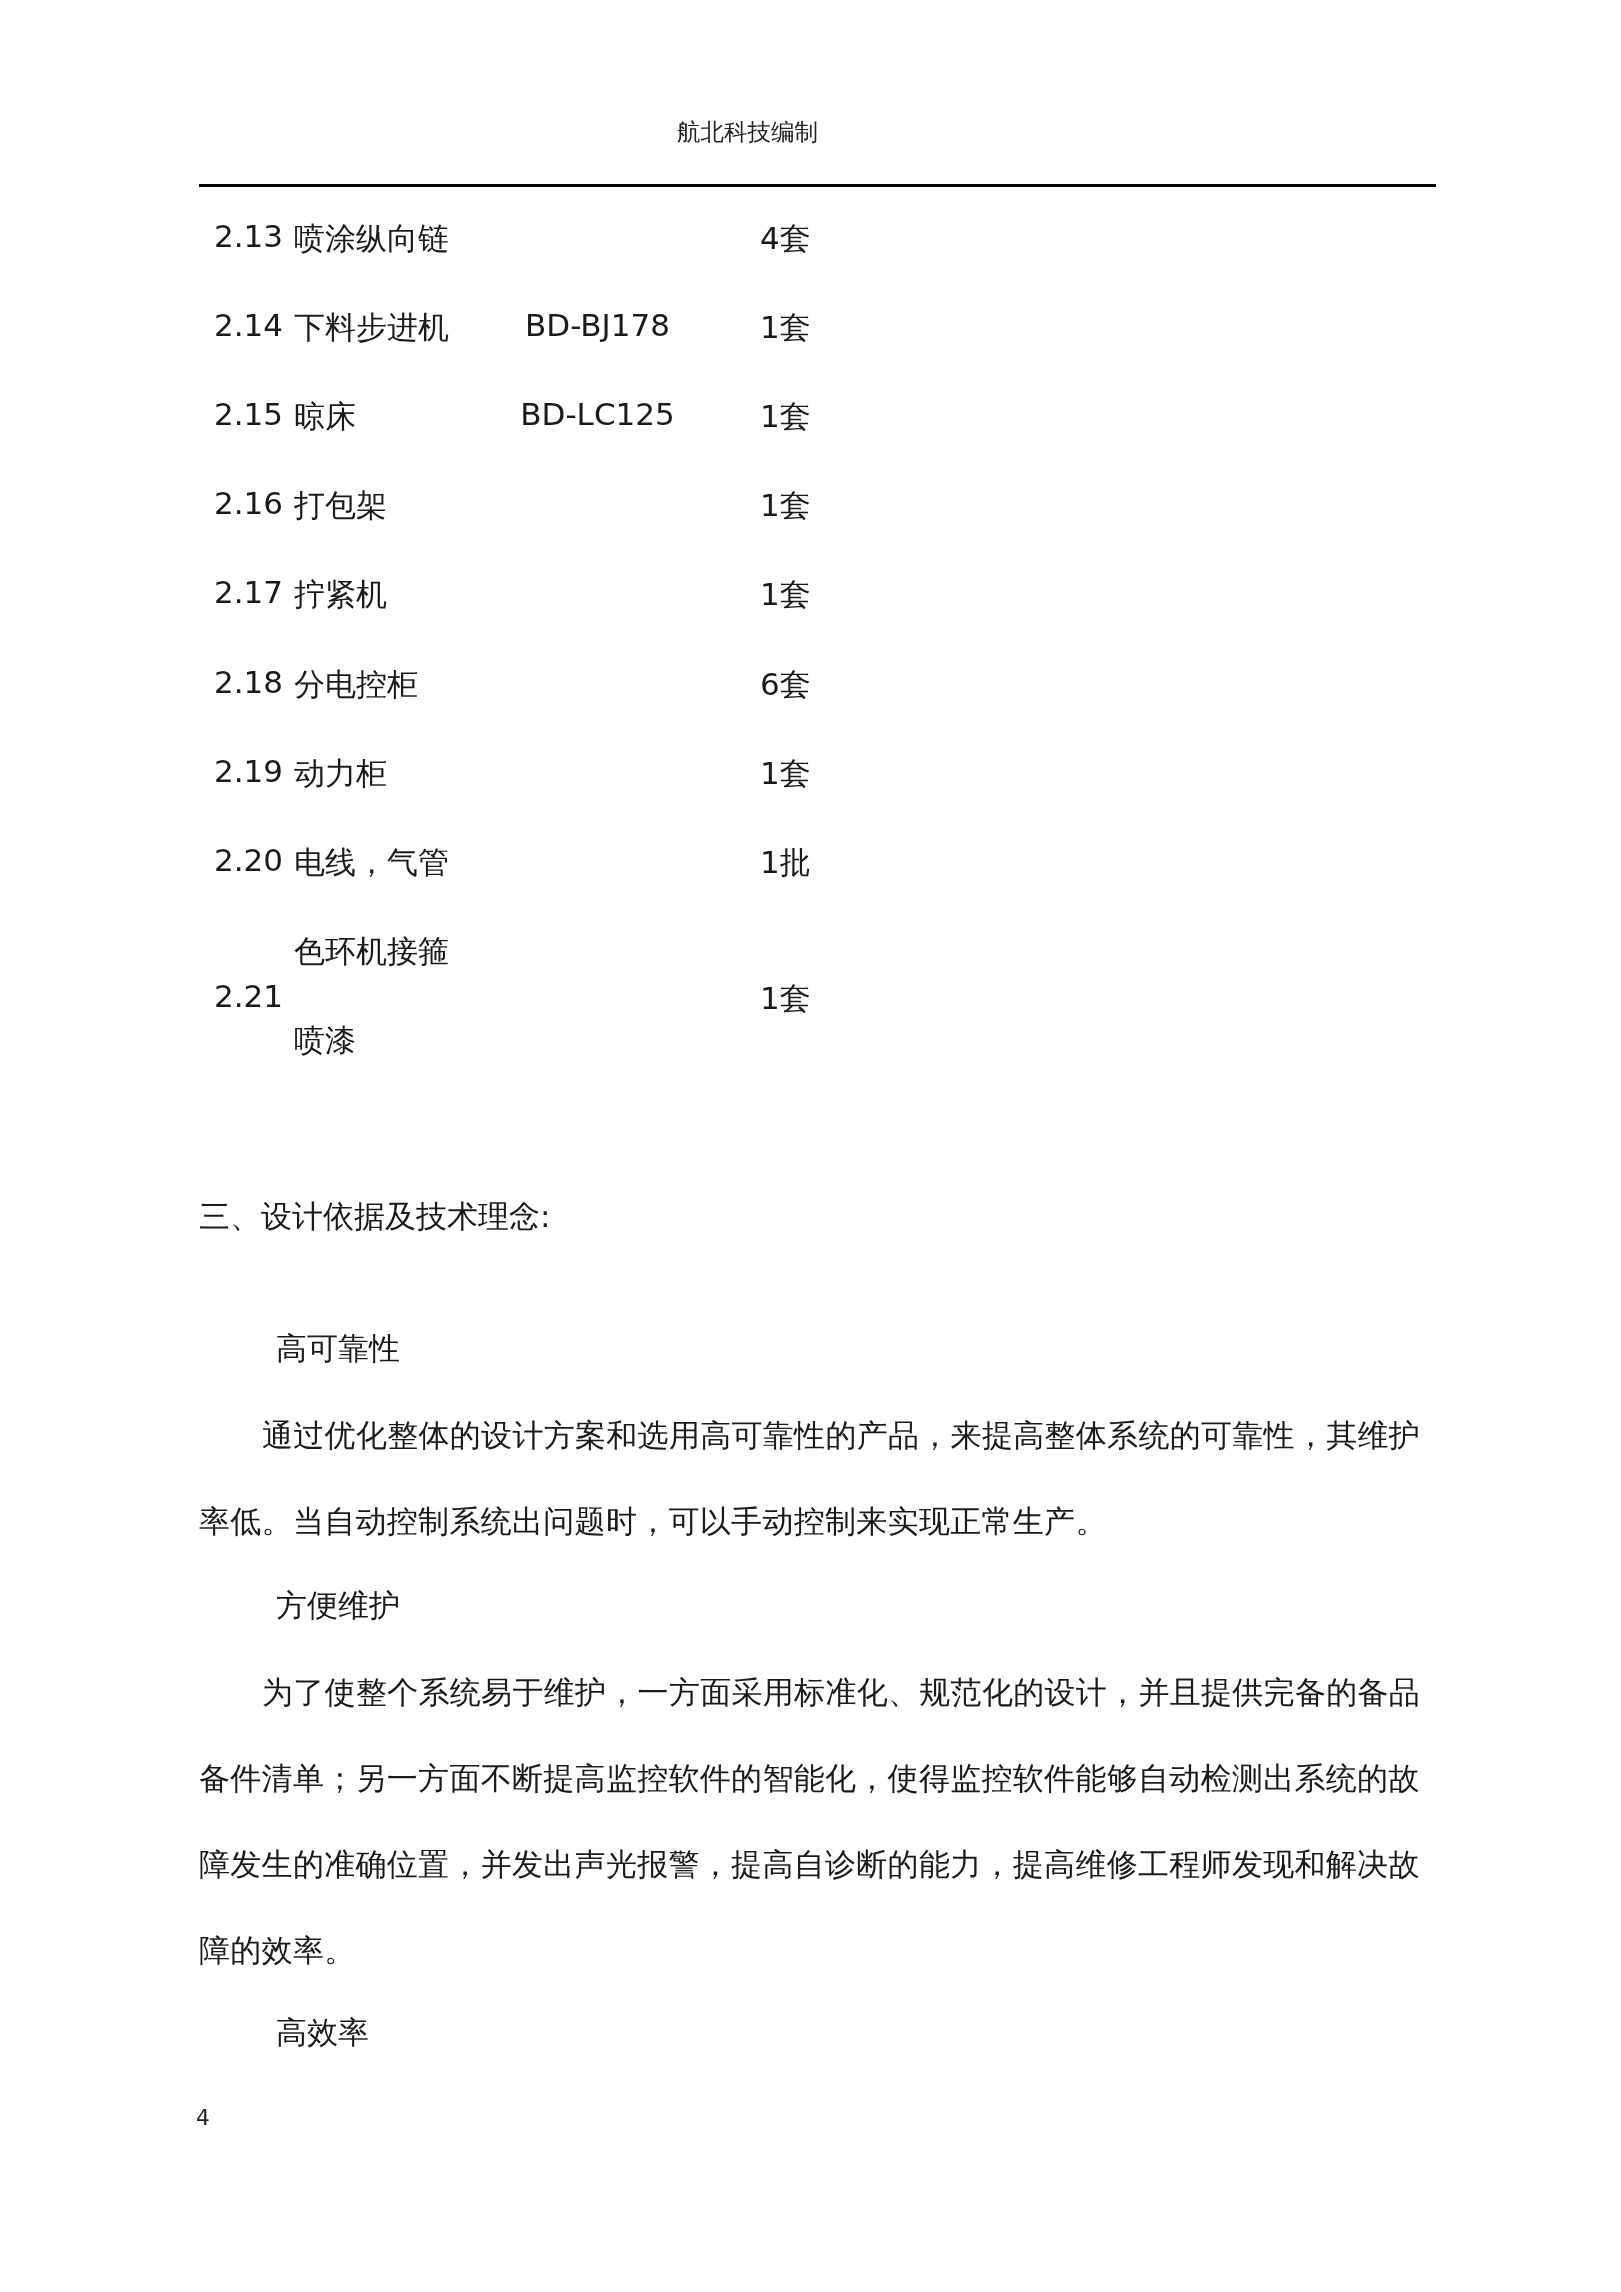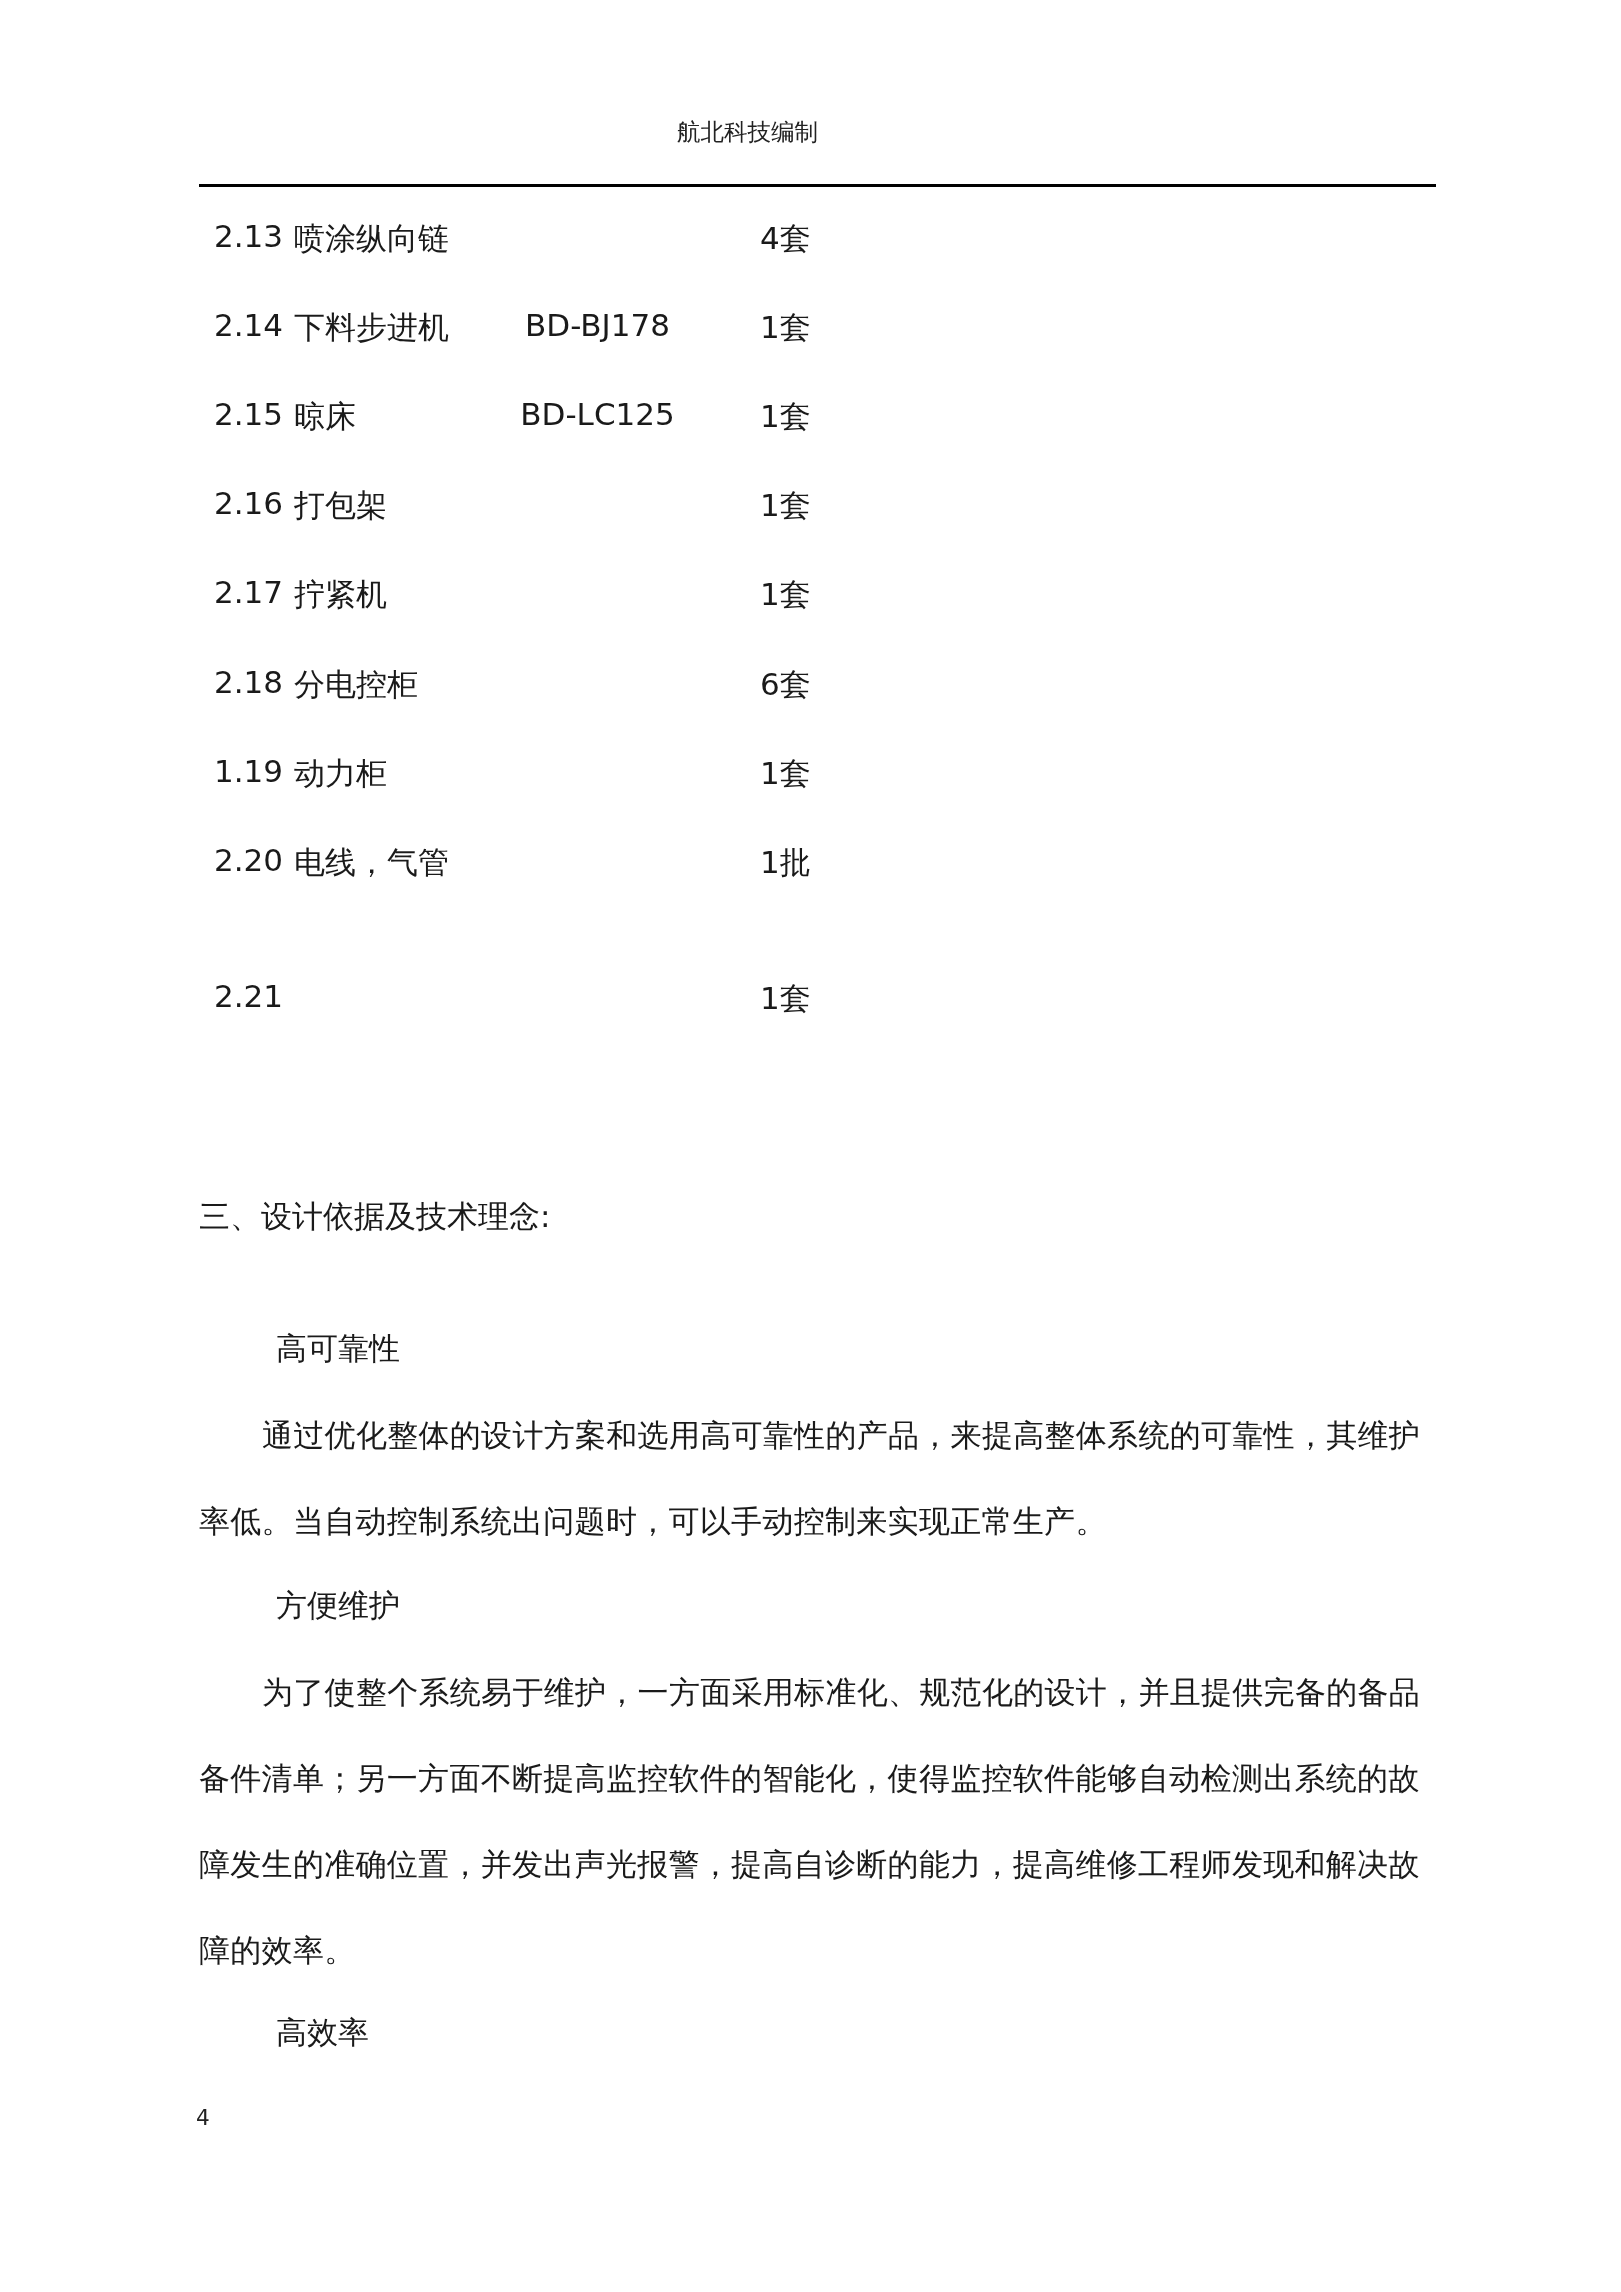--- a/index.html
+++ b/index.html
@@ -66,33 +66,37 @@
   <span class="model"></span>
   <span class="qty">1套</span>
 </div>
 <div class="row" style="top:664px">
   <span class="num">2.18</span>
   <span class="name">分电控柜</span>
   <span class="model"></span>
   <span class="qty">6套</span>
 </div>
 <div class="row" style="top:753px">
-  <span class="num">1.19</span>
+  <span class="num">2.19</span>
   <span class="name">动力柜</span>
   <span class="model"></span>
   <span class="qty">1套</span>
 </div>
 <div class="row" style="top:842px">
   <span class="num">2.20</span>
   <span class="name">电线，气管</span>
   <span class="model"></span>
   <span class="qty">1批</span>
 </div>
 <div class="row" style="top:931px; height:137px">
   <span class="num" style="top:47px">2.21</span>
+  <span class="name">
+    <span class="l1">色环机接箍</span>
+    <span class="l2" style="margin-top:47px">喷漆</span>
+  </span>
   <span class="model"></span>
   <span class="qty" style="top:47px">1套</span>
 </div>
 
 <div class="section-title">三、设计依据及技术理念:</div>
 
 <div class="sub" style="top:1328px">高可靠性</div>
 <div class="para" style="top:1392px">通过优化整体的设计方案和选用高可靠性的产品，来提高整体系统的可靠性，其维护率低。当自动控制系统出问题时，可以手动控制来实现正常生产。</div>
 
 <div class="sub" style="top:1585px">方便维护</div>

